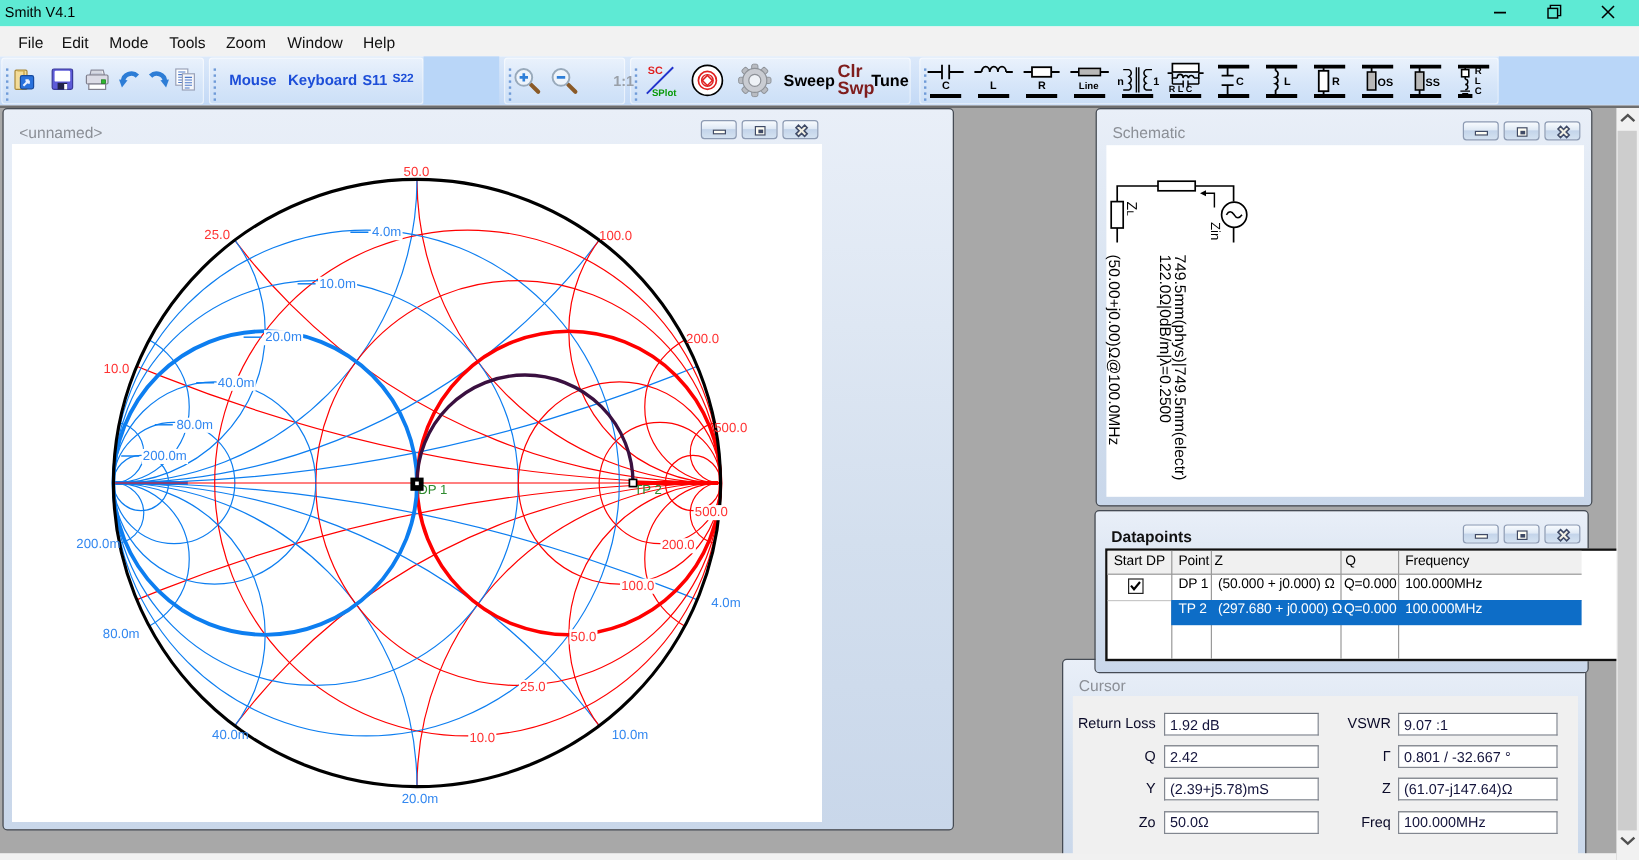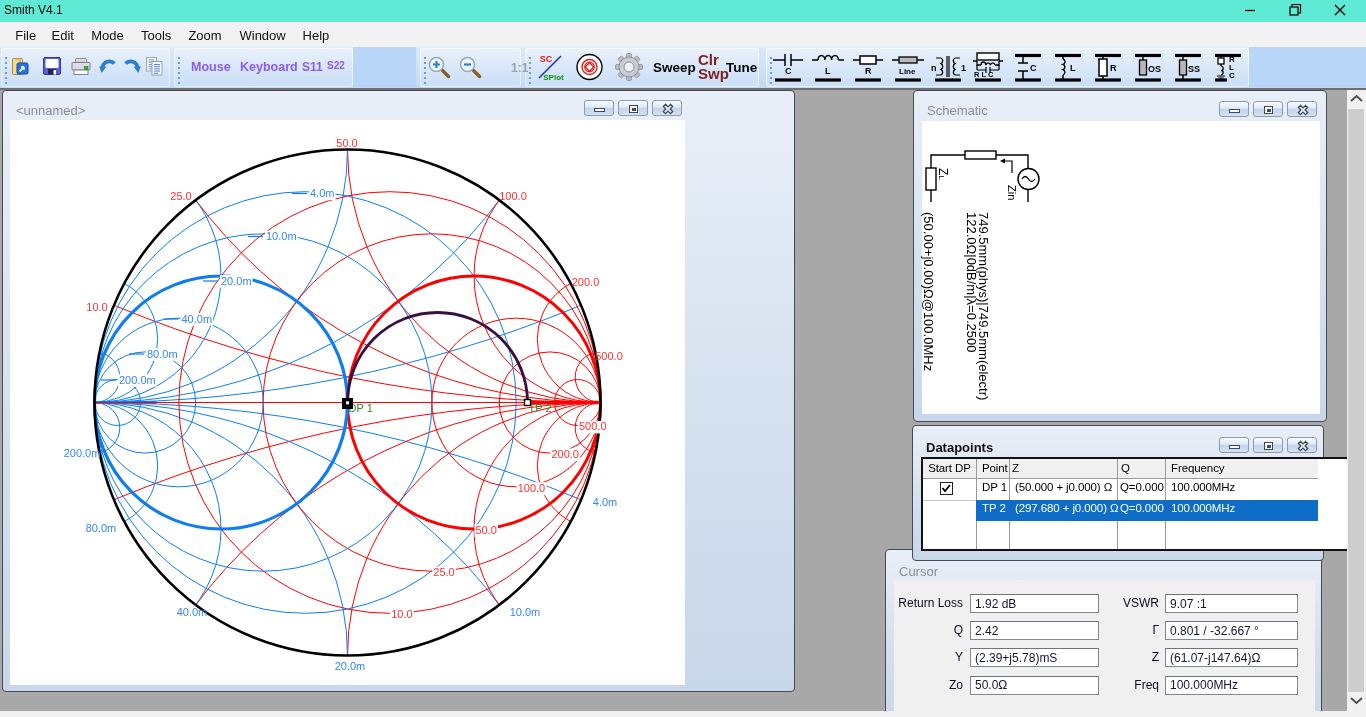--- a/index.html
+++ b/index.html
@@ -96,21 +96,21 @@
         <path d="M18.8 9.2 L11.7 9.8 L16.4 16 Z" fill="#2d7dd6"></path>
       </g>
       <g transform="translate(146,10)">
         <rect x="0.5" y="0.5" width="10" height="13.5" fill="#fff" stroke="#9aa2b8" stroke-width="1"></rect>
         <path d="M2.5 3 L8.5 3 M2.5 5.2 L8.5 5.2 M2.5 7.4 L8.5 7.4 M2.5 9.6 L8.5 9.6 M2.5 11.8 L6.5 11.8" stroke="#4d79c8" stroke-width="0.9"></path>
         <rect x="6" y="4.5" width="10" height="13.5" fill="#f4f6fa" stroke="#9aa2b8" stroke-width="1"></rect>
         <path d="M8 7.5 L14 7.5 M8 9.7 L14 9.7 M8 11.9 L14 11.9 M8 14.1 L14 14.1 M8 16.3 L12 16.3" stroke="#4d79c8" stroke-width="0.9"></path>
       </g>
     </svg>
   </div>
-<div style="position:absolute;left:178px;top:47px;width:175px;height:24px;font-weight:bold;color:#8b5cf6">
+<div style="position:absolute;left:178px;top:47px;width:175px;height:24px;font-weight:bold;color:#1d4ed8">
     <span style="position:absolute;left:13px;top:13px;font-size:12.5px">Mouse</span>
     <span style="position:absolute;left:62px;top:13px;font-size:12.5px">Keyboard</span>
     <span style="position:absolute;left:124px;top:13px;font-size:12px">S11</span>
     <span style="position:absolute;left:149px;top:13px;font-size:10px">S22</span>
   </div>
 <div style="position:absolute;left:420px;top:47px;width:101px;height:41px">
     <svg width="101" height="41" style="position:absolute;left:0;top:0">
       <g transform="translate(18,19)">
         <line x1="4.5" y1="4.5" x2="10.5" y2="10.5" stroke="#8a5a28" stroke-width="3.4" stroke-linecap="round"></line>
         <circle cx="-1.5" cy="-1.5" r="7" fill="#eef4fb" stroke="#9ab" stroke-width="1.6"></circle>

